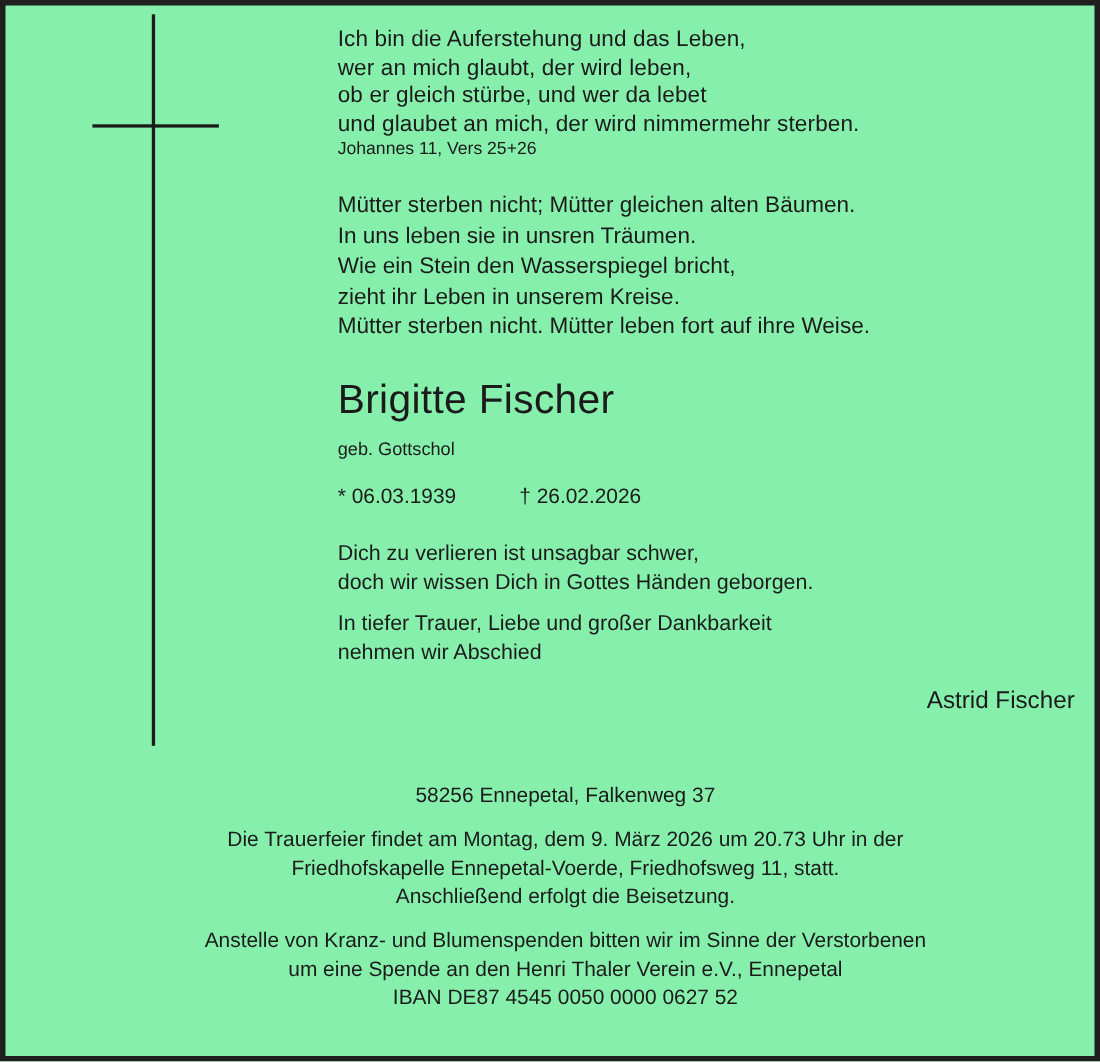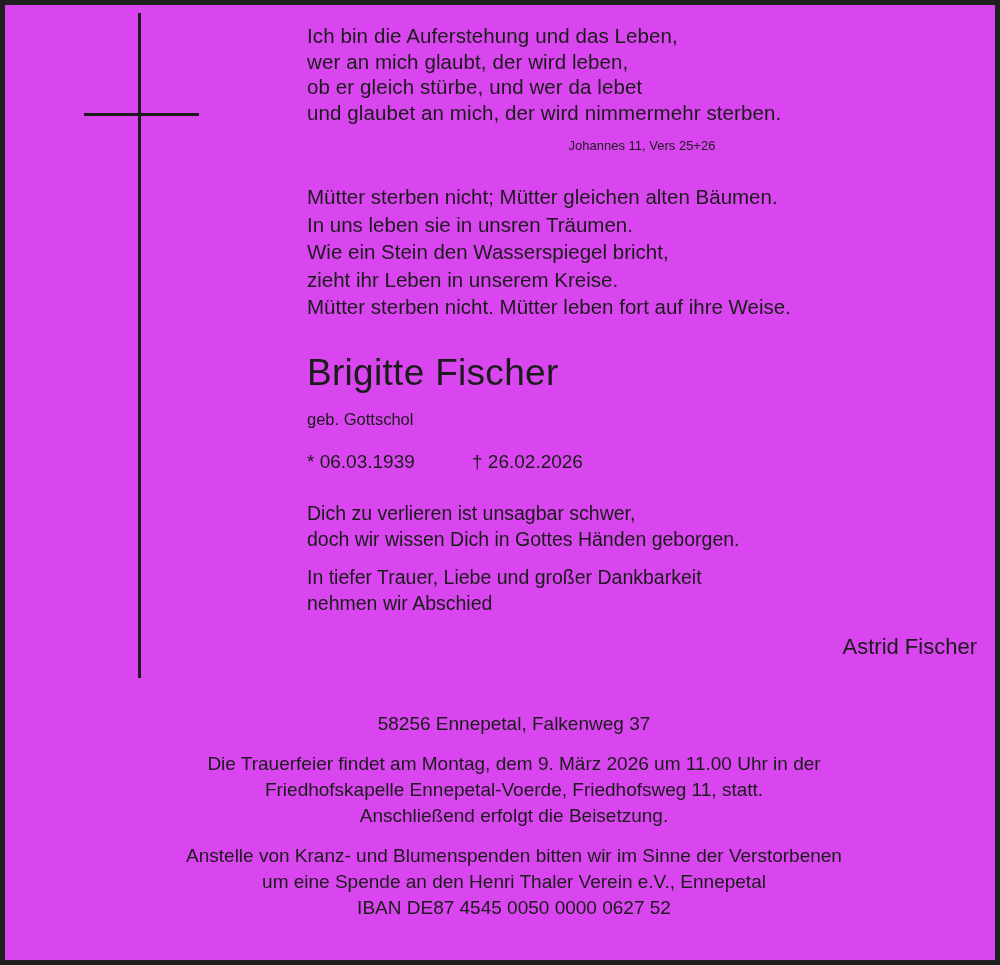--- a/index.html
+++ b/index.html
@@ -9,21 +9,21 @@
   }
   body {
     font-family: "Liberation Sans", sans-serif;
     color: #1b1b1b;
   }
   .obituary {
     position: relative;
     width: 1000px;
     height: 965px;
     box-sizing: border-box;
-    background: #d946ef;
+    background: #86efac;
     border: 5px solid #1f1f1f;
     overflow: hidden;
   }
   .cross-area {
     position: absolute;
     left: 0;
     top: 0;
     width: 290px;
     height: 690px;
   }
@@ -48,24 +48,23 @@
     left: 302px;
     top: 18px;
     width: 670px;
   }
   .verse {
     font-size: 20.5px;
     line-height: 25.5px;
     letter-spacing: 0.1px;
   }
   .verse-source {
-    font-size: 13px;
+    font-size: 16px;
     line-height: 21px;
-    margin-top: 10px;
-    text-align: center;
+    margin-top: 0;
   }
   .poem {
     margin-top: 27px;
     font-size: 20.5px;
     line-height: 27.5px;
   }
   .name {
     margin-top: 30px;
     font-size: 37px;
     line-height: 43px;
@@ -172,21 +171,21 @@
       <span class="line">Astrid Fischer</span>
     </div>
 
   </div>
 
   <div class="footer">
     <div class="group">
       <p>58256 Ennepetal, Falkenweg 37</p>
     </div>
     <div class="group">
-      <p>Die Trauerfeier findet am Montag, dem 9. März 2026 um 11.00 Uhr in der</p>
+      <p>Die Trauerfeier findet am Montag, dem 9. März 2026 um 20.73 Uhr in der</p>
       <p>Friedhofskapelle Ennepetal-Voerde, Friedhofsweg 11, statt.</p>
       <p>Anschließend erfolgt die Beisetzung.</p>
     </div>
     <div class="group">
       <p>Anstelle von Kranz- und Blumenspenden bitten wir im Sinne der Verstorbenen</p>
       <p>um eine Spende an den Henri Thaler Verein e.V., Ennepetal</p>
       <p>IBAN DE87 4545 0050 0000 0627 52</p>
     </div>
   </div>
 

